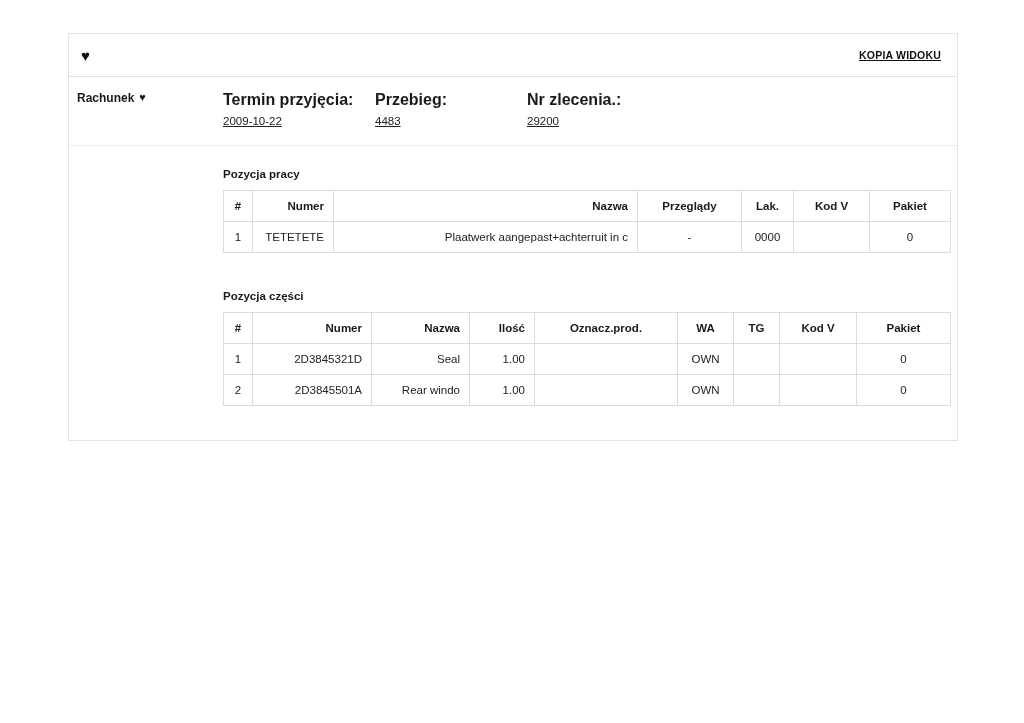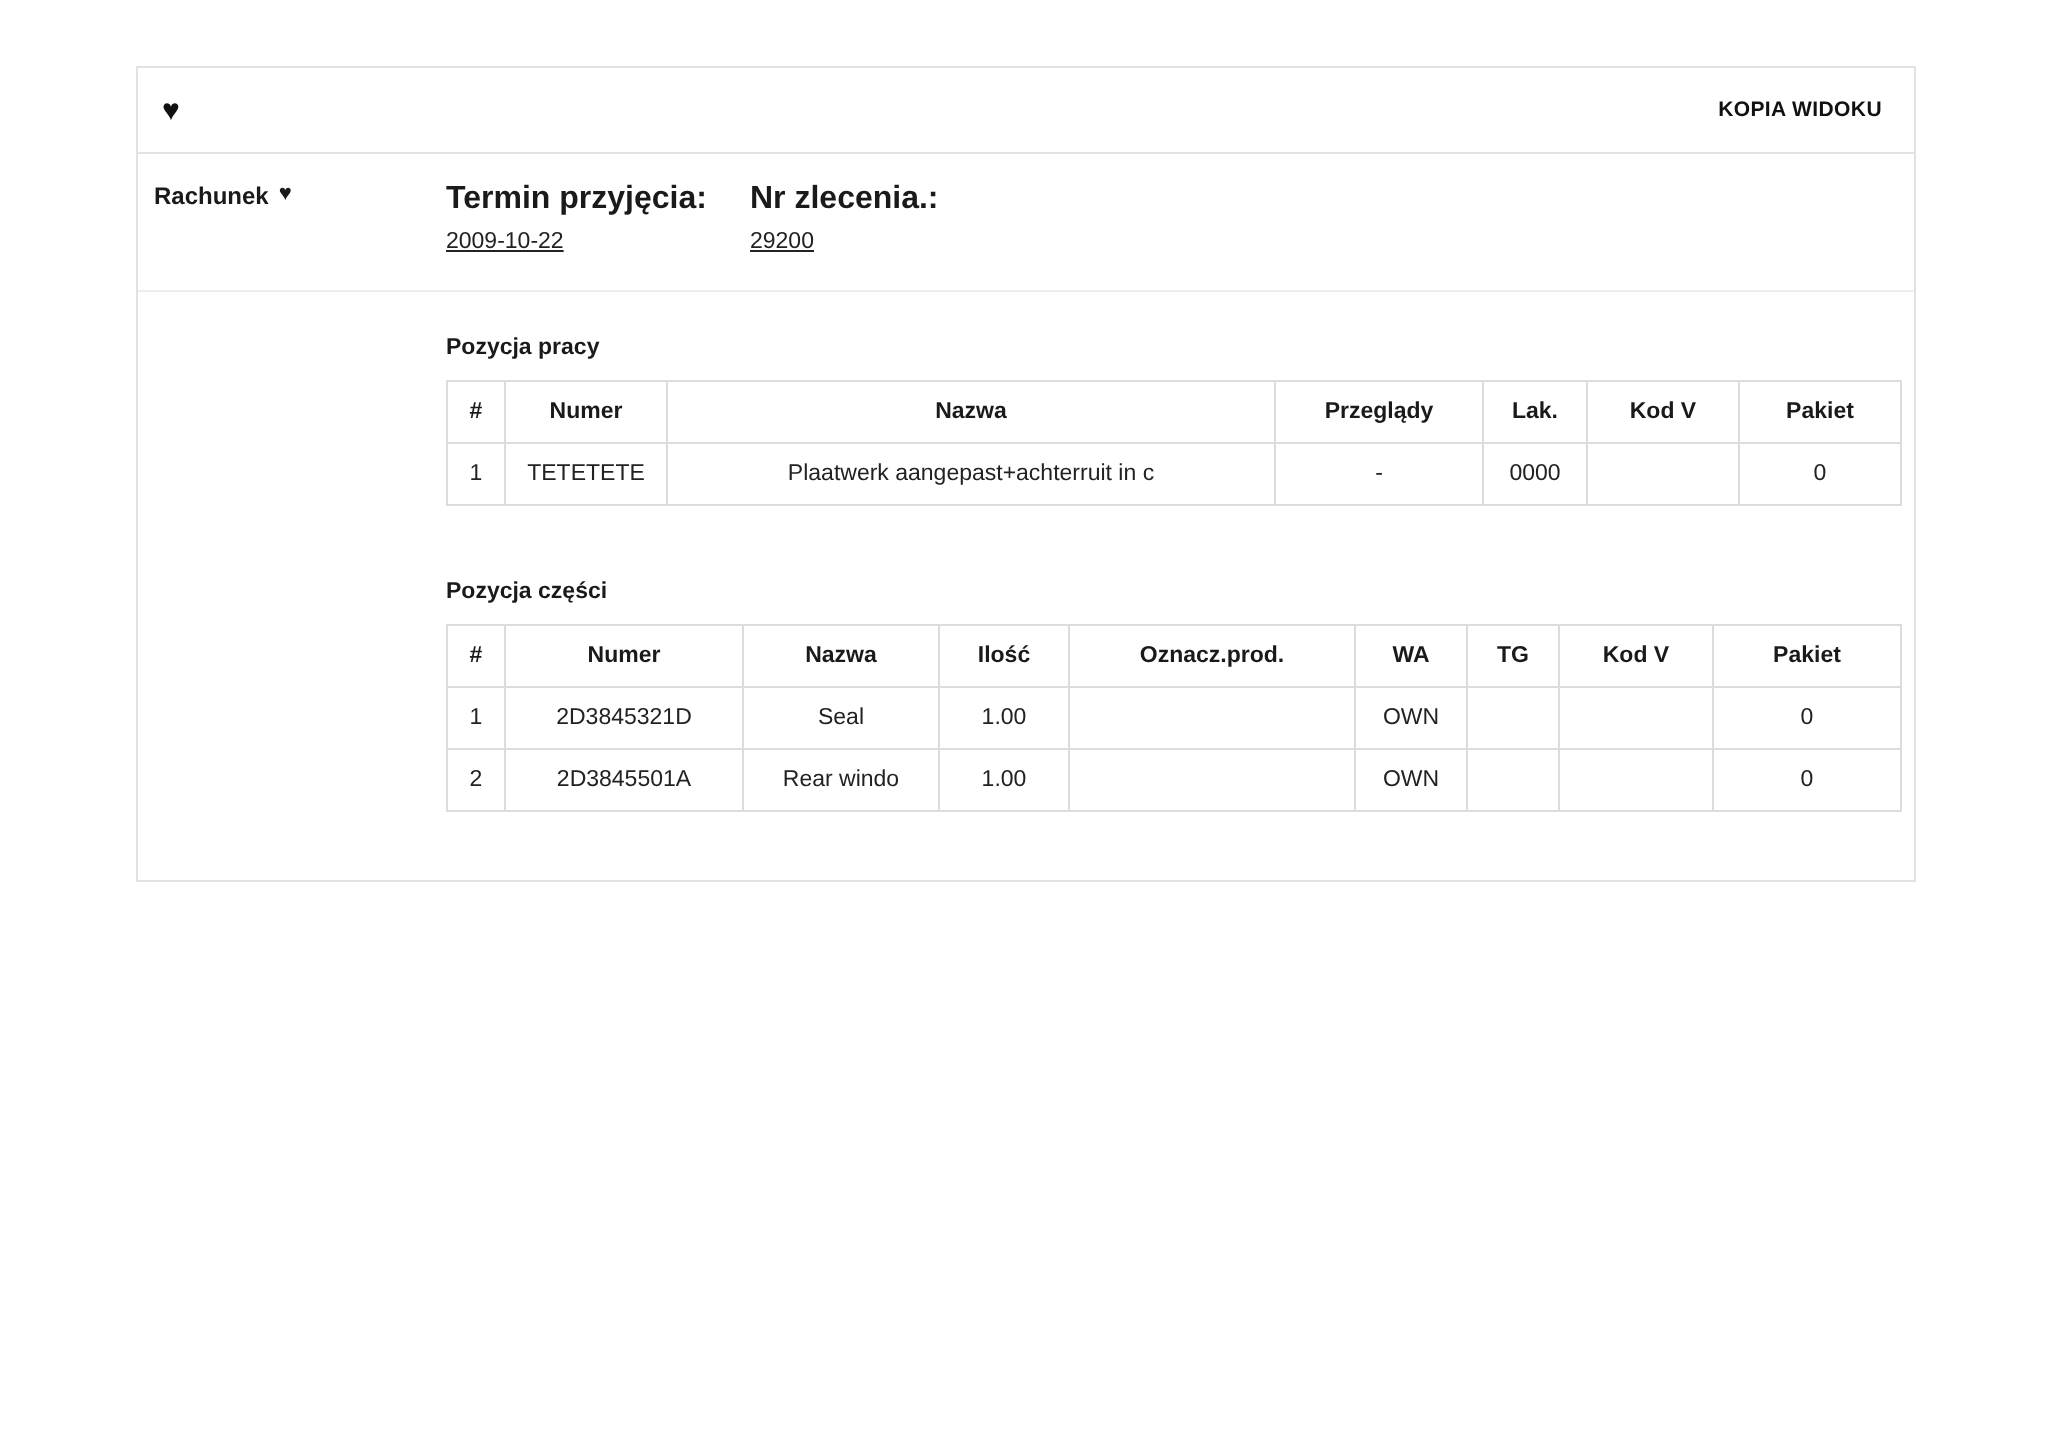--- a/index.html
+++ b/index.html
@@ -37,20 +37,21 @@
     color: #111;
     cursor: pointer;
     user-select: none;
   }
   .copy-view {
     font-size: 10.5px;
     font-weight: bold;
     letter-spacing: .2px;
     color: #111;
     cursor: pointer;
+    text-decoration: underline;
   }
 
   
   .metarow {
     display: flex;
     padding: 14px 0 18px 8px;
     border-bottom: 1px solid #ededed;
   }
   .meta-doc {
     width: 146px;
@@ -90,21 +91,21 @@
   table {
     border-collapse: collapse;
     width: 727px;
     table-layout: fixed;
   }
   th, td {
     border: 1px solid #dcdcdc;
     font-size: 11.5px;
     height: 31px;
     padding: 0 9px;
-    text-align: center;
+    text-align: right;
     vertical-align: middle;
     background: #fff;
   }
   th { font-weight: bold; }
   td { font-weight: normal; color: #222; }
   .c { text-align: center; }
 
   
   .t-work col.c-num  { width: 29px; }
   .t-work col.c-nr   { width: 81px; }
@@ -139,20 +140,24 @@
     <div class="meta-doc">
       <span>Rachunek</span>
       <span class="mini-caret">♥</span>
     </div>
 
     <div class="meta-col">
       <div class="meta-label">Termin przyjęcia:</div>
       <div class="meta-value">2009-10-22</div>
     </div>
 
+    <div class="meta-col">
+      <div class="meta-label">Przebieg:</div>
+      <div class="meta-value">4483</div>
+    </div>
 
 
     <div class="meta-col">
       <div class="meta-label">Nr zlecenia.:</div>
       <div class="meta-value">29200</div>
     </div>
   </div>
 
   <div class="body">
 

